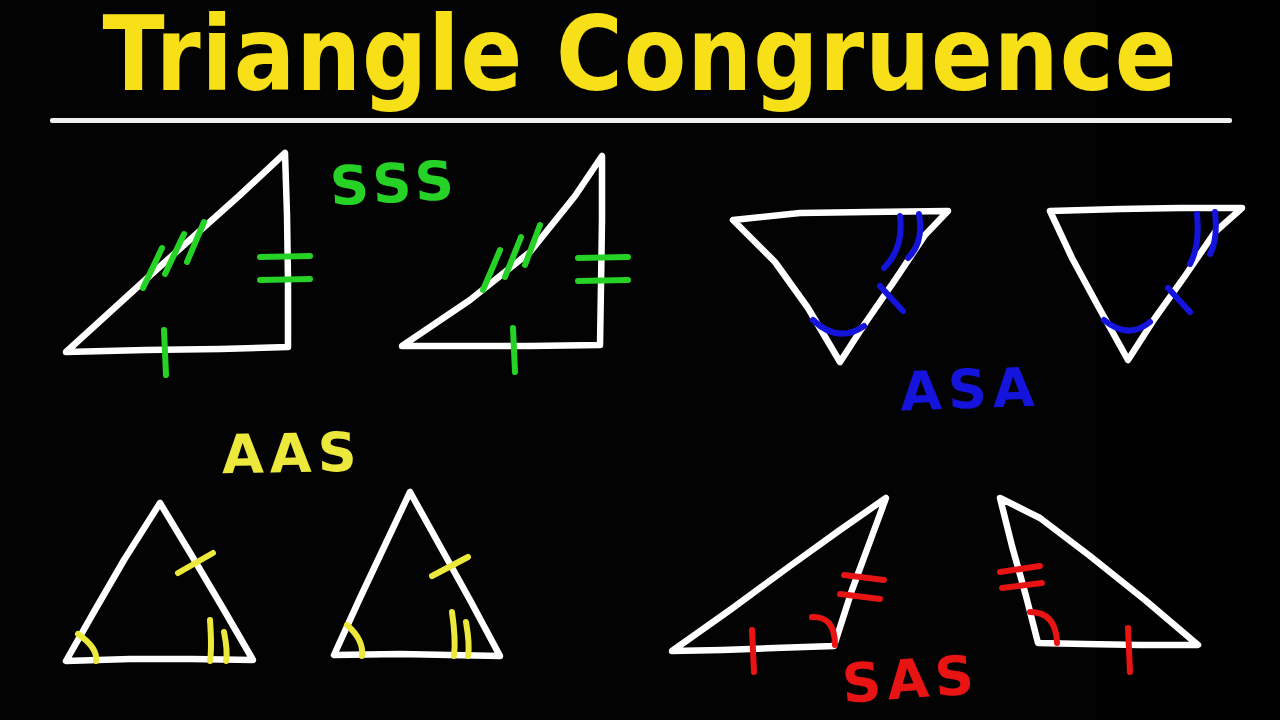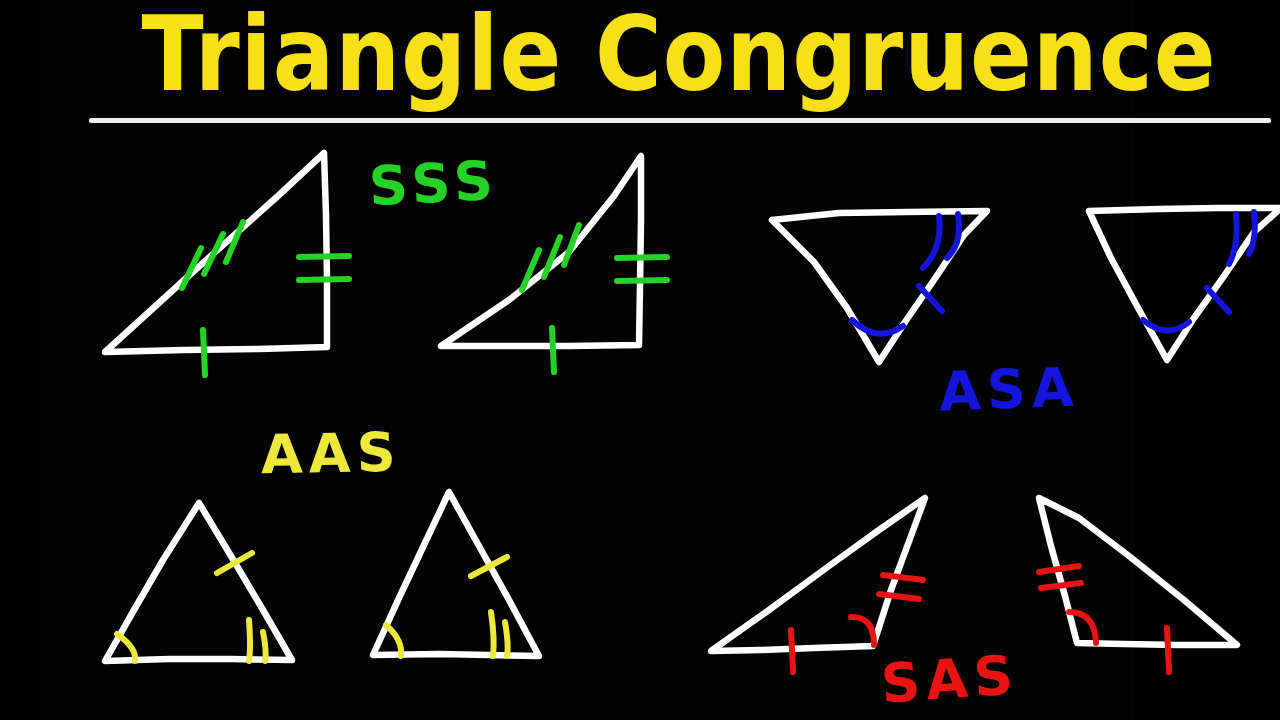--- a/index.html
+++ b/index.html
@@ -12,21 +12,20 @@
     width: 1280px;
     height: 720px;
     overflow: hidden;
     font-family: "DejaVu Sans", sans-serif;
   }
   #board {
     position: relative;
     width: 1096px;
     height: 720px;
     background: #030303;
-    margin-left: 39px;
   }
   #title-text {
     position: absolute;
     left: 0;
     top: 2px;
     width: 1280px;
     text-align: center;
     color: #F7E017;
     font-family: "DejaVu Sans", sans-serif;
     font-weight: 700;

